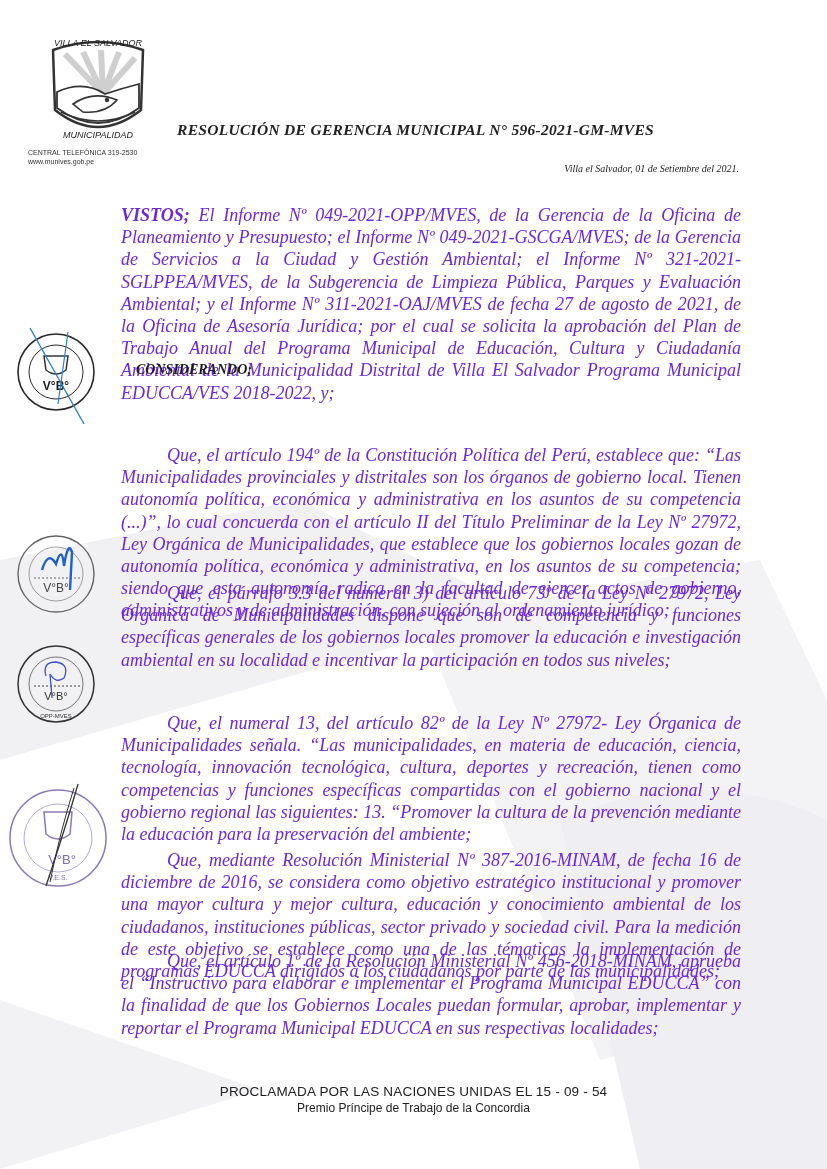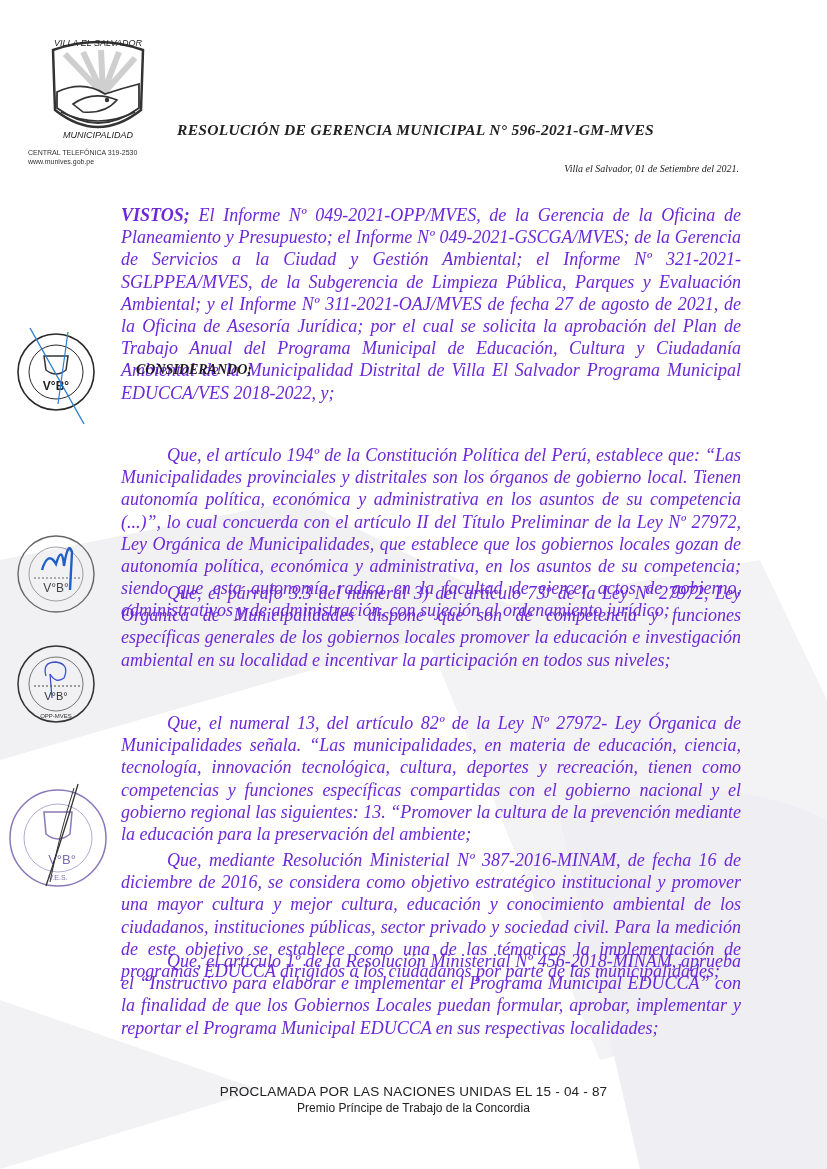--- a/index.html
+++ b/index.html
@@ -136,15 +136,15 @@
   <circle cx="52" cy="62" r="48" fill="none" stroke="#8a78b8" stroke-width="1.5"></circle>
   <circle cx="52" cy="62" r="34" fill="none" stroke="#a393cc" stroke-width="0.8"></circle>
   <path d="M38 36 L66 36 L64 58 Q52 68 40 58 Z" fill="none" stroke="#8a78b8" stroke-width="1.5"></path>
   <text x="56" y="88" font-family="Liberation Sans, sans-serif" font-size="13" text-anchor="middle" fill="#7d6cae">V°B°</text>
   <text x="52" y="104" font-family="Liberation Sans, sans-serif" font-size="7" text-anchor="middle" fill="#7d6cae">V.E.S.</text>
   <path d="M72 8 Q60 50 40 110" fill="none" stroke="#333" stroke-width="1.3"></path>
   <path d="M68 12 Q54 56 44 106" fill="none" stroke="#333" stroke-width="1"></path>
 </svg>
 
 <div class="footer">
-  <div class="l2">PROCLAMADA POR LAS NACIONES UNIDAS EL 15 - 04 - 87</div>
+  <div class="l2">PROCLAMADA POR LAS NACIONES UNIDAS EL 15 - 09 - 54</div>
   <div class="l3">Premio Príncipe de Trabajo de la Concordia</div>
 </div>
 
 </body></html>

